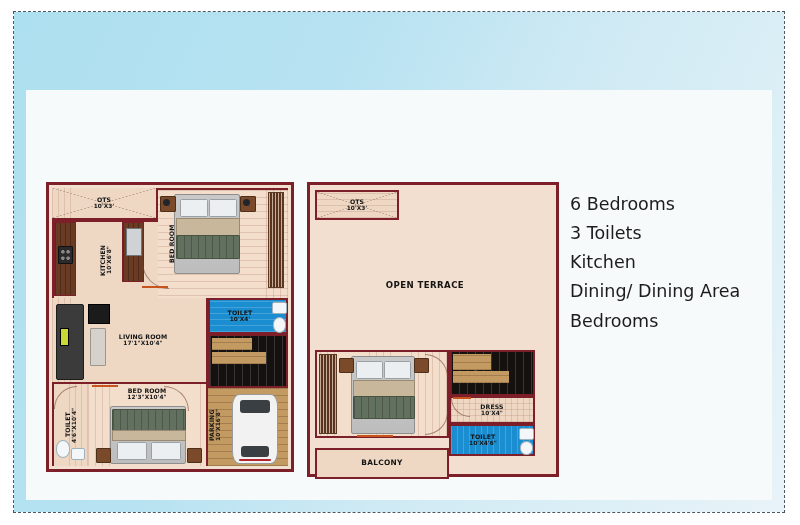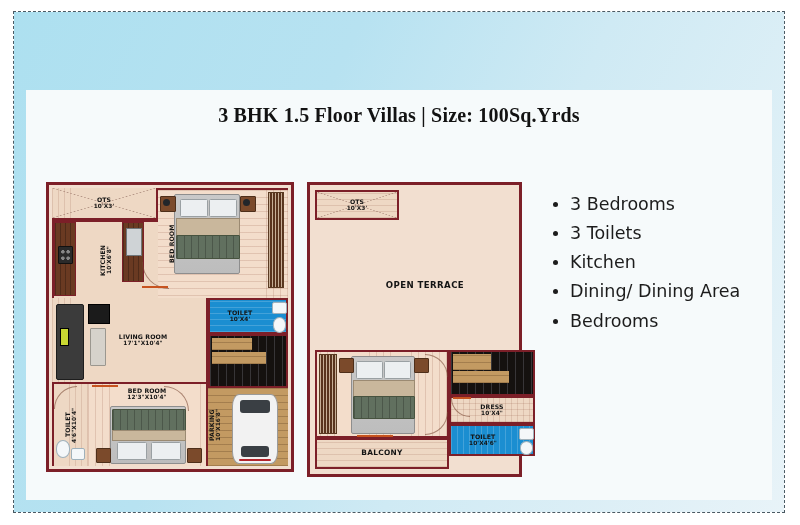--- a/index.html
+++ b/index.html
@@ -134,24 +134,23 @@
   .car .red{position:absolute;height:2px;background:#b3232b;border-radius:2px;}
 </style>
 </head>
 <body>
 
 <div class="slide">
 
 
   <div class="inner-panel">
 
-    <div class="subtitle">3 BHK 1.5 Floor Villas | Size: 100Sq.Yrds</div>
 
     <ul class="bullets" style="left:524px;top:104px;">
-      <li>3 Bedrooms</li>
+      <li>6 Bedrooms</li>
       <li>3 Toilets</li>
       <li>Kitchen</li>
       <li>Dining/ Dining Area</li>
       <li>Bedrooms</li>
     </ul>
 
     <div class="plan" style="left:20px;top:92px;width:248px;height:290px;">
       <div class="frame tile"></div>
 
       <div class="rm tilef" style="left:6px;top:6px;width:106px;height:32px;border-right:2px solid #7c1f28;border-bottom:2px solid #7c1f28;">
@@ -241,21 +240,21 @@
         <span class="l2">10'X16'8"</span>
       </div>
       <div class="car" style="left:186px;top:212px;width:46px;height:70px;">
         <div class="body"></div>
         <div class="wind" style="left:8px;top:6px;width:30px;height:13px;"></div>
         <div class="wind" style="left:9px;top:52px;width:28px;height:11px;"></div>
         <div class="red" style="left:7px;top:65px;width:32px;"></div>
       </div>
     </div>
 
-    <div class="plan" style="left:281px;top:92px;width:215px;height:295px;">
+    <div class="plan" style="left:281px;top:92px;width:252px;height:295px;">
       <div class="frame brick"></div>
 
       <div class="rm tilef" style="left:8px;top:8px;width:84px;height:30px;border:2px solid #7c1f28;box-sizing:border-box;">
         <div class="ots-x"></div>
         <span style="position:relative;z-index:2">OTS</span>
         <span class="l2" style="position:relative;z-index:2">10'X3'</span>
       </div>
 
       <div class="rm" style="left:8px;top:38px;width:220px;height:130px;font-size:8.6px;letter-spacing:.4px;">
         <span>OPEN TERRACE</span>
@@ -290,19 +289,19 @@
       <div class="win" style="left:146px;top:215px;width:18px;height:2px;"></div>
       <div class="door" style="left:144px;top:216px;width:18px;height:18px;border-top:none;border-right:none;"></div>
 
       <div class="rm bath" style="left:142px;top:242px;width:86px;height:32px;border:2px solid #7c1f28;box-sizing:border-box;">
         <span style="margin-right:18px">TOILET</span>
         <span class="l2" style="margin-right:18px">10'X4'6"</span>
       </div>
       <div class="sink" style="left:212px;top:246px;width:13px;height:10px;"></div>
       <div class="wc" style="left:213px;top:259px;width:11px;height:12px;"></div>
 
-      <div class="rm tilef" style="left:8px;top:256px;width:134px;height:31px;border:2px solid #7c1f28;box-sizing:border-box;font-size:7.4px;letter-spacing:.3px;">
+      <div class="rm tilef" style="left:8px;top:266px;width:134px;height:31px;border:2px solid #7c1f28;box-sizing:border-box;font-size:7.4px;letter-spacing:.3px;">
         <span>BALCONY</span>
       </div>
     </div>
 
   </div>
 </div>
 
 </body></html>

